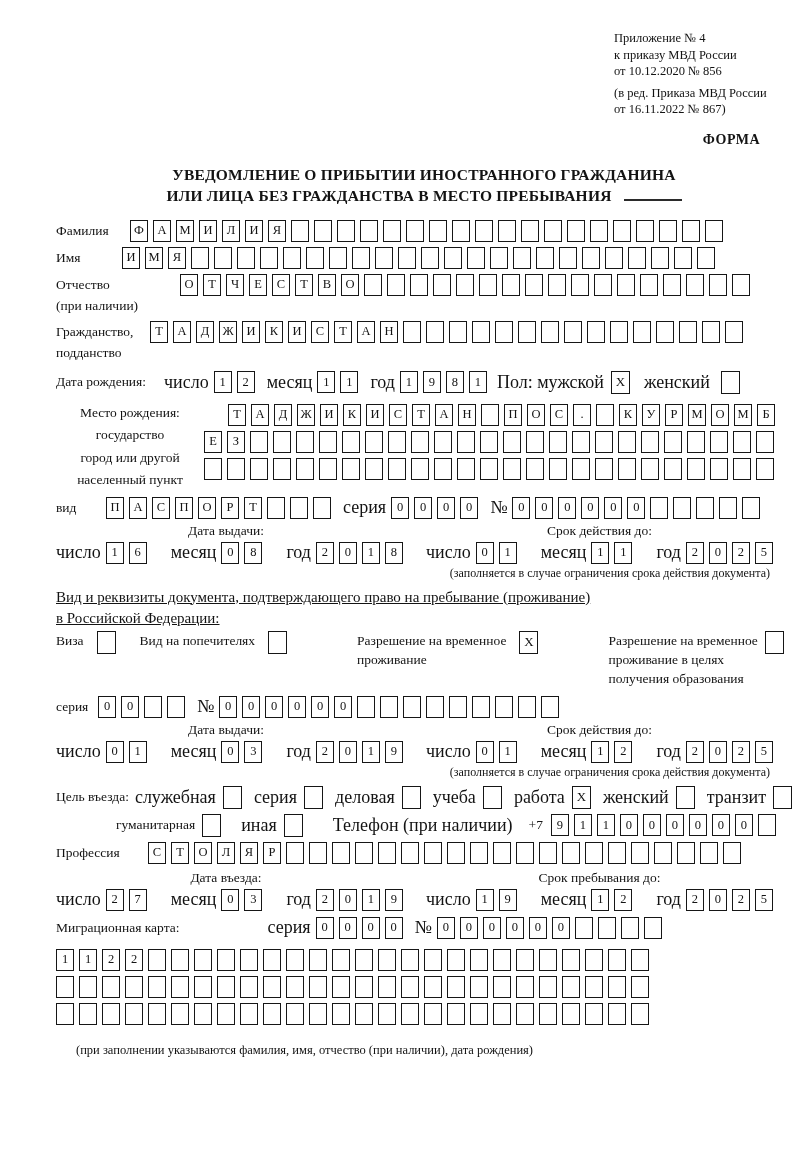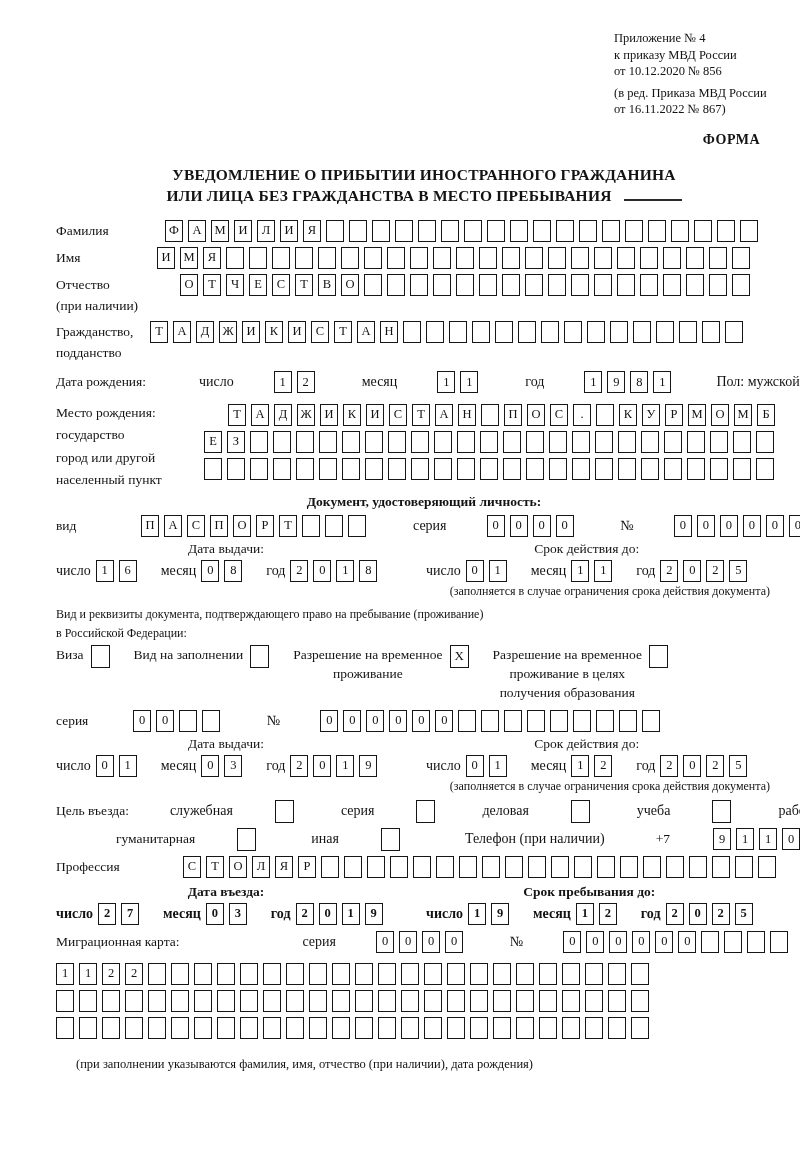--- a/index.html
+++ b/index.html
@@ -3,49 +3,49 @@
 <meta charset="utf-8">
 <style>
   html,body{margin:0;padding:0;background:#fff;color:#131313;font-family:"Liberation Serif","DejaVu Serif",serif;}
   .page{width:800px;height:1163px;box-sizing:border-box;padding:30px 8px 0 56px;overflow:hidden;position:relative;background:#fff;}
   .hdr{margin-left:558px;font-size:12.5px;line-height:16.5px;}
   .hdr .grp2{margin-top:5px;}
   .forma{font-size:14px;font-weight:bold;text-align:right;margin:14px 32px 0 0;letter-spacing:0.5px;}
   .title{margin-top:16px;text-align:center;font-weight:bold;font-size:15.5px;line-height:21px;letter-spacing:0.2px;}
   .blank{display:inline-block;width:58px;height:0;border-bottom:2.2px solid #2b2b2b;margin-left:12px;vertical-align:baseline;}
   .sec{margin:22px 0 0 6px;font-weight:bold;font-size:14.2px;letter-spacing:0.2px;white-space:nowrap;}
-  .frow{display:flex;align-items:center;margin-top:5px;gap:35px;}
+  .frow{display:flex;align-items:center;margin-top:5px;}
   .frowt{display:flex;align-items:flex-start;margin-top:5px;}
   .lab{font-size:13.5px;flex:none;}
   .lab2{font-size:13.5px;line-height:21px;flex:none;}
   .w74{width:74px}.w66{width:66px}.w124{width:124px}.w94{width:94px}.w50{width:50px}.w42{width:42px}.w92{width:92px}
   .boxes{display:inline-flex;gap:5px;flex:none;}
   .cell{width:16px;height:20px;border:1.6px solid #161616;display:inline-flex;align-items:center;justify-content:center;font-size:12.5px;flex:none;background:#fff;}
   .cb{width:17px;height:21px;border:1.7px solid #161616;display:inline-flex;align-items:center;justify-content:center;font-size:13px;flex:none;margin-left:7px;}
-  .sl{font-size:14px;margin:0 5px 0 12px;flex:none;}
+  .sl{font-size:18px;margin:0 5px 0 12px;flex:none;}
   .sl.f{margin-left:0;}
   .bp{display:flex;margin-top:8px;}
-  .bp-labels{width:148px;flex:none;font-size:13.5px;line-height:22.5px;}
+  .bp-labels{width:148px;flex:none;font-size:13.5px;line-height:22.5px;text-align:center;}
   .bp-rows{display:flex;flex-direction:column;gap:5px;padding-top:2px;}
   .ind24{margin-left:24px;}
   .dochead{margin-top:2px;text-align:center;font-weight:bold;font-size:13.5px;}
   .dates{display:flex;margin-top:4px;}
   .dc1{width:370px;flex:none;}
   .dc2{flex:none;}
   .dhead{text-align:center;font-size:13.5px;margin-bottom:3px;}
   .drow{display:flex;align-items:center;}
   .gap12{margin-right:12px;}
   .note{font-size:12px;text-align:right;padding-right:22px;margin-top:2px;}
-  .intro{font-size:12px;margin-top:8px;}
+  .intro{font-size:15px;margin-top:8px;text-decoration:underline;}
   .intro.l2{margin-top:4px;}
   .opts{display:flex;align-items:flex-start;margin-top:4px;}
   .opt{display:flex;align-items:flex-start;flex:none;}
   .olab{font-size:13.5px;line-height:19px;}
-  .olab.c{text-align:center;}
-  .mr24{margin-right:24px;}
+  .olab.c{text-align:left;margin-left:46px;}
+  .mr24{margin-right:24px;gap:6px;}
   .pr2{padding-left:60px;}
   .mig-gap{margin-left:88px;}
   .rep{display:flex;margin-top:8px;}
   .rep-labels{width:92px;flex:none;font-size:13.5px;line-height:22.5px;}
   .rep-rows{display:flex;flex-direction:column;gap:5px;padding-top:2px;}
   .fnote{font-size:12.5px;margin-top:13px;margin-left:20px;}
   .ph{font-size:13.5px;flex:none;}
 </style>
 </head>
 <body>
@@ -310,21 +310,20 @@
           <span class="cell"></span>
           <span class="cell"></span>
           <span class="cell"></span>
           <span class="cell"></span>
           <span class="cell"></span>
           <span class="cell"></span>
         </span>
     </div>
   </div>
 
-  <div class="dochead">Документ, удостоверяющий личность:</div>
 
   <div class="frow">
     <span class="lab w50">вид</span>
     <span class="boxes">
         <span class="cell">П</span>
         <span class="cell">А</span>
         <span class="cell">С</span>
         <span class="cell">П</span>
         <span class="cell">О</span>
         <span class="cell">Р</span>
@@ -406,21 +405,21 @@
 
   <div class="intro">Вид и реквизиты документа, подтверждающего право на пребывание (проживание)</div>
   <div class="intro l2">в Российской Федерации:</div>
 
   <div class="opts">
     <div class="opt mr24">
       <span class="olab">Виза</span>
       <span class="cb"></span>
     </div>
     <div class="opt mr24">
-      <span class="olab">Вид на заполнении</span>
+      <span class="olab">Вид на попечителях</span>
       <span class="cb"></span>
     </div>
     <div class="opt mr24">
       <span class="olab c">
         <span>Разрешение на временное</span><br>
         <span>проживание</span>
       </span>
       <span class="cb">X</span>
     </div>
     <div class="opt">
@@ -573,21 +572,21 @@
         <span class="cell"></span>
         <span class="cell"></span>
         <span class="cell"></span>
         <span class="cell"></span>
         <span class="cell"></span>
         <span class="cell"></span>
         <span class="cell"></span>
       </span>
   </div>
 
-  <div class="dates" style="margin-top:6px;font-weight:bold;">
+  <div class="dates" style="margin-top:6px;">
     <div class="dc1">
       <div class="dhead" style="width:340px;">Дата въезда:</div>
       <div class="drow">
         <span class="sl f">число</span>
         <span class="boxes gap12">
             <span class="cell">2</span>
             <span class="cell">7</span>
           </span>
         <span class="sl">месяц</span>
         <span class="boxes gap12">

